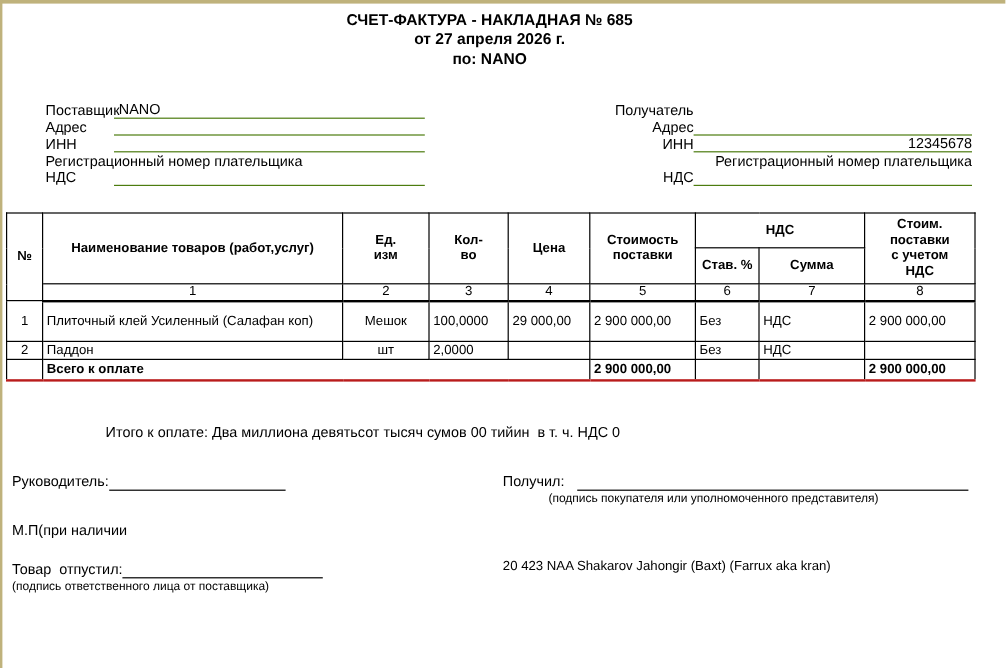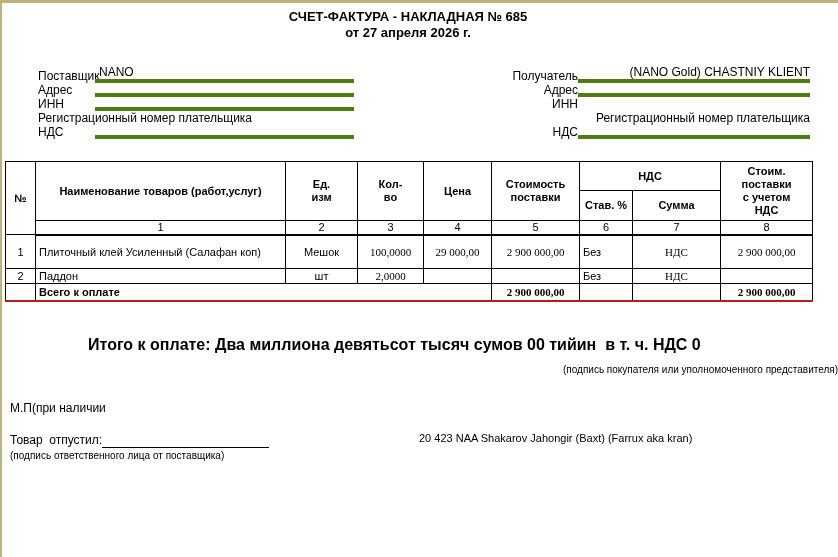--- a/index.html
+++ b/index.html
@@ -18,70 +18,71 @@
   .title-block { padding-top: 6px; width: 812px; text-align: center;
     font-size: 13px; font-weight: bold; line-height: 16px; }
   
   .parties { display: flex; margin-top: 28px; font-size: 12px; line-height: 14px; }
   .party { display: block; }
   .party-left  { margin-left: 36px; width: 316px; }
   .party-right { margin-left: 141px; width: 315px; text-align: right; }
   .prow { display: flex; height: 14px; align-items: flex-end; }
   .party-left  .plab { width: 57px; flex: 0 0 57px; }
   .party-right .plab { width: 83px; flex: 0 0 83px; }
-  .prow .pval { flex: 1 1 auto; border-bottom: 4px solid #4d7c0f; padding-left: 4px;
+  .prow .pval { flex: 1 1 auto; border-bottom: 1px solid #4d7c0f; padding-left: 4px;
     white-space: nowrap; overflow: hidden; }
   .prow.noline .plab { width: auto; flex: 1 1 auto; }
   
   table.items { border-collapse: collapse; table-layout: fixed;
     margin: 22px 0 0 3px; width: 807px; font-size: 11px; }
   table.items th, table.items td { border: 1px solid #000; padding: 0 3px;
     vertical-align: middle; overflow: hidden; }
   table.items thead th { font-weight: bold; text-align: center;
     white-space: pre-line; line-height: 13px; padding: 0 2px; }
   tr.hrow1 { height: 29px; } tr.hrow2 { height: 30px; }
   tr.nrow { height: 14px; } tr.nrow td { text-align: center; padding: 0; }
   tr.nrow td, th.numspan { border-bottom: 2px solid #000; }
   tr.r1 { height: 34px; } tr.r2 { height: 15px; } tr.trow { height: 17px; }
   tr.trow td { border-bottom: 2px solid #b91c1c; font-weight: bold; }
   td.c-center { text-align: center; }
-  td.c-right  { text-align: center; font-family: Liberation Serif, serif; }
+  td.c-right  { text-align: left; }
   td.c-left   { text-align: left; }
   td.name-cell { line-height: 12px; padding: 1px 2px; }
   
-  .summary { margin: 35px 0 0 38px; font-size: 16px; font-weight: bold;
+  .summary { margin: 35px 0 0 38px; font-size: 12px; font-weight: normal;
     white-space: pre-wrap; line-height: 15px; padding-left: 48px; }
   
   .sig-row { display: flex; align-items: flex-end; font-size: 12px; line-height: 15px; }
   .sig-left { box-sizing: border-box; width: 417px; padding-left: 8px;
     display: flex; align-items: flex-end; flex: 0 0 417px; }
   .sig-right { flex: 1 1 auto; margin-right: 31px; display: flex; align-items: flex-end; }
   .sig-label { white-space: pre-wrap; flex: 0 0 auto; }
   .sig-line { border-bottom: 1px solid #000; height: 14px; display: inline-block; }
   .line-director { width: 147px; } .line-accountant { width: 143px; }
   .line-released { width: 167px; }
   .line-received { flex: 1 1 auto; height: 14px; border-bottom: 1px solid #000; }
   .recv-label { flex: 0 0 62px; }
   .small-note { font-size: 10px; line-height: 12px; }
-  .note-received { margin-left: 455px; margin-top: 12px; text-align: right; }
+  .note-received { margin-left: 455px; margin-top: 1px; }
   .note-released { margin-left: 8px; margin-top: 2px; }
   .row-director { margin-top: 26px; }
   .row-accountant { margin-top: 7px; }
-  .row-stamp { margin-top: 25px; margin-left: 8px; font-size: 12px; }
+  .row-stamp { margin-top: 13px; margin-left: 8px; font-size: 12px; }
   .row-released { margin-top: 16px; }
   .released-by { font-size: 11px; padding-bottom: 2px; }
 </style>
 </head>
 <body>
 
 <div class="page">
 
   <div class="title-block">
     <div>СЧЕТ-ФАКТУРА - НАКЛАДНАЯ № 685</div>
     <div>от 27 апреля 2026 г.</div>
+    <div>по: NANO</div>
   </div>
 
   <div class="parties">
     <div class="party party-left">
       <div class="prow">
         <span class="plab">Поставщик</span>
         <span class="pval">NANO</span>
       </div>
       <div class="prow">
         <span class="plab">Адрес</span>
@@ -96,28 +97,28 @@
       </div>
       <div class="prow">
         <span class="plab">НДС</span>
         <span class="pval"></span>
       </div>
     </div>
 
     <div class="party party-right">
       <div class="prow">
         <span class="plab">Получатель</span>
-        <span class="pval">(NANO Gold) CHASTNIY KLIENT</span>
       </div>
       <div class="prow">
         <span class="plab">Адрес</span>
         <span class="pval"></span>
       </div>
       <div class="prow">
         <span class="plab">ИНН</span>
+        <span class="pval">12345678</span>
       </div>
       <div class="prow noline">
         <span class="plab">Регистрационный номер плательщика</span>
       </div>
       <div class="prow">
         <span class="plab">НДС</span>
         <span class="pval"></span>
       </div>
     </div>
   </div>
@@ -195,20 +196,30 @@
         <td class="c-right">2 900 000,00</td>
         <td></td>
         <td></td>
         <td class="c-right">2 900 000,00</td>
       </tr>
     </tbody>
   </table>
 
   <div class="summary">Итого к оплате: Два миллиона девятьсот тысяч сумов 00 тийин  в т. ч. НДС 0</div>
 
+  <div class="sig-row row-director">
+    <div class="sig-left">
+      <span class="sig-label">Руководитель:</span>
+      <span class="sig-line line-director"></span>
+    </div>
+    <div class="sig-right">
+      <span class="sig-label recv-label">Получил:</span>
+      <span class="line-received"></span>
+    </div>
+  </div>
 
   <div class="small-note note-received">(подпись покупателя или уполномоченного представителя)</div>
 
 
   <div class="row-stamp">М.П(при наличии</div>
 
   <div class="sig-row row-released">
     <div class="sig-left">
       <span class="sig-label">Товар  отпустил:</span>
       <span class="sig-line line-released"></span>

